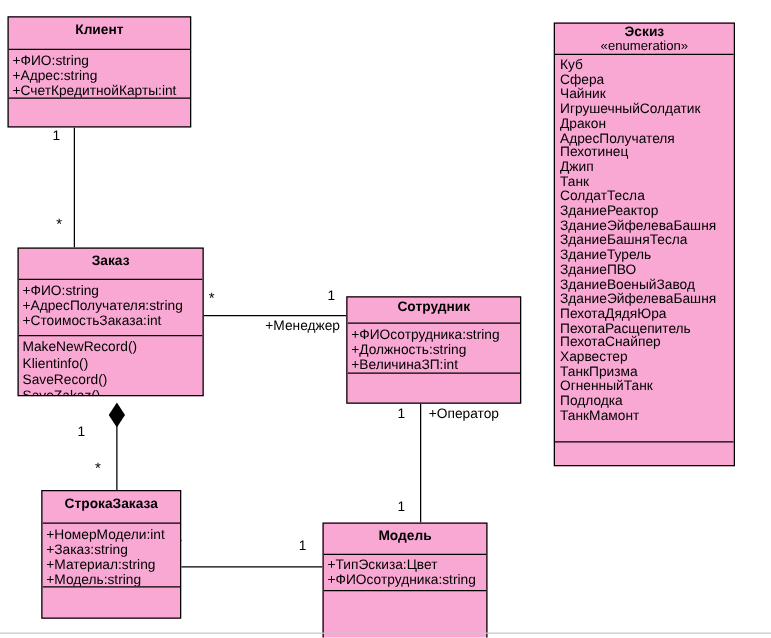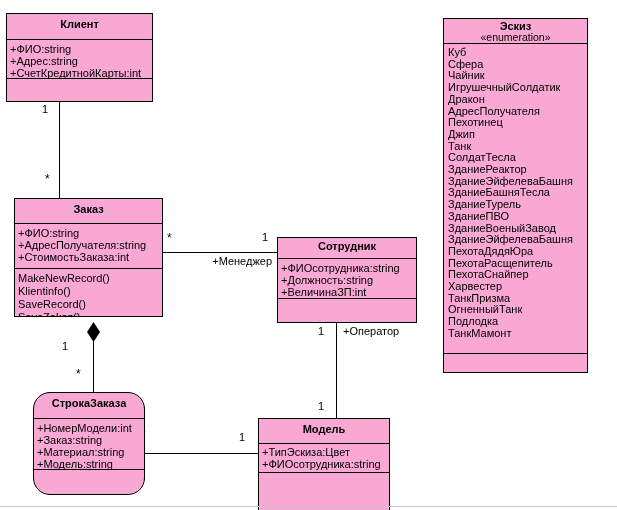--- a/index.html
+++ b/index.html
@@ -52,21 +52,21 @@
   #c0 .uml-attrs { height: 39px; }
 
   #c1 { left: 14px;  top: 198px; width: 149px; height: 119px; }
   #c1 .uml-title { height: 25px; }
   #c1 .uml-attrs { height: 45px; }
 
   #c2 { left: 277px; top: 237px; width: 140px; height: 86px; }
   #c2 .uml-title { height: 21px; padding-top: 2px; }
   #c2 .uml-attrs { height: 40px; }
 
-  #c3 { left: 33px;  top: 392px; width: 112px; height: 103px; border-radius: 17px; }
+  #c3 { left: 33px;  top: 392px; width: 112px; height: 103px; }
   #c3 .uml-title { height: 26px; }
   #c3 .uml-attrs { height: 51px; }
 
   #c4 { left: 258px; top: 418px; width: 132px; height: 102px; }
   #c4 .uml-title { height: 25px; }
   #c4 .uml-attrs { height: 29px; padding-top: 2px; }
 
   
   #e0 { left: 443px; top: 18px; width: 145px; height: 355px; }
   .enum-title {

